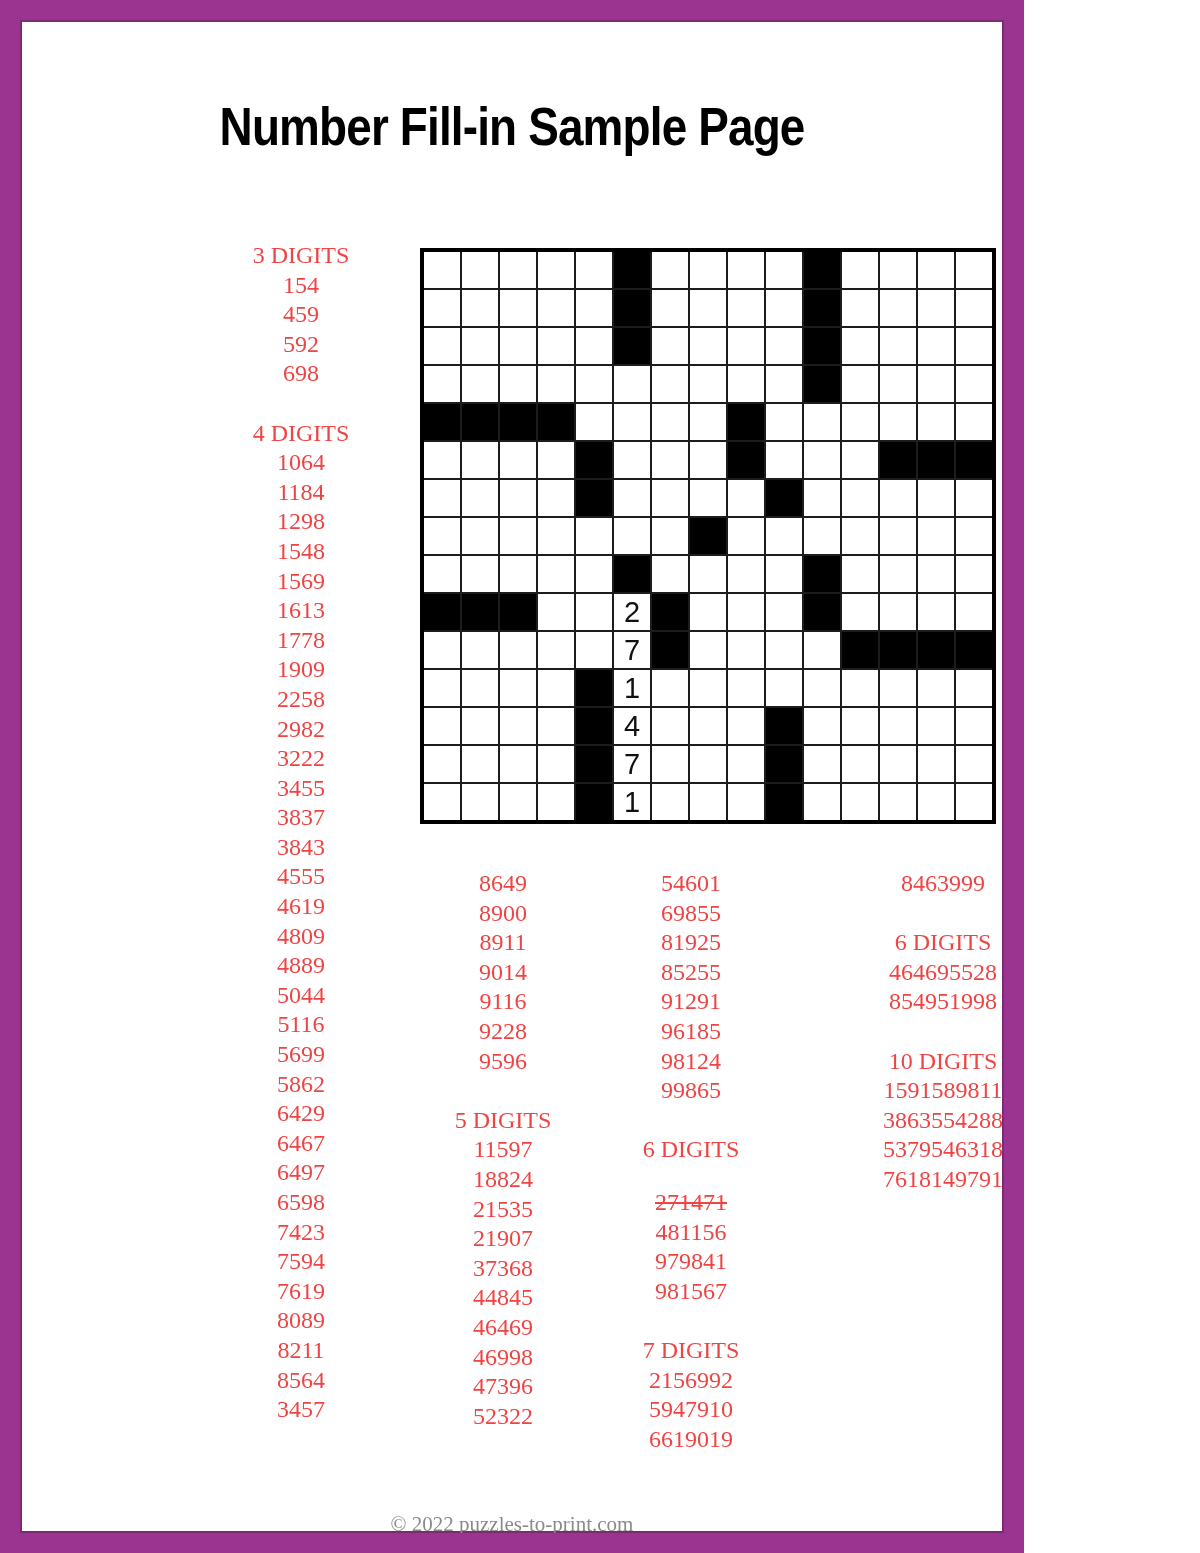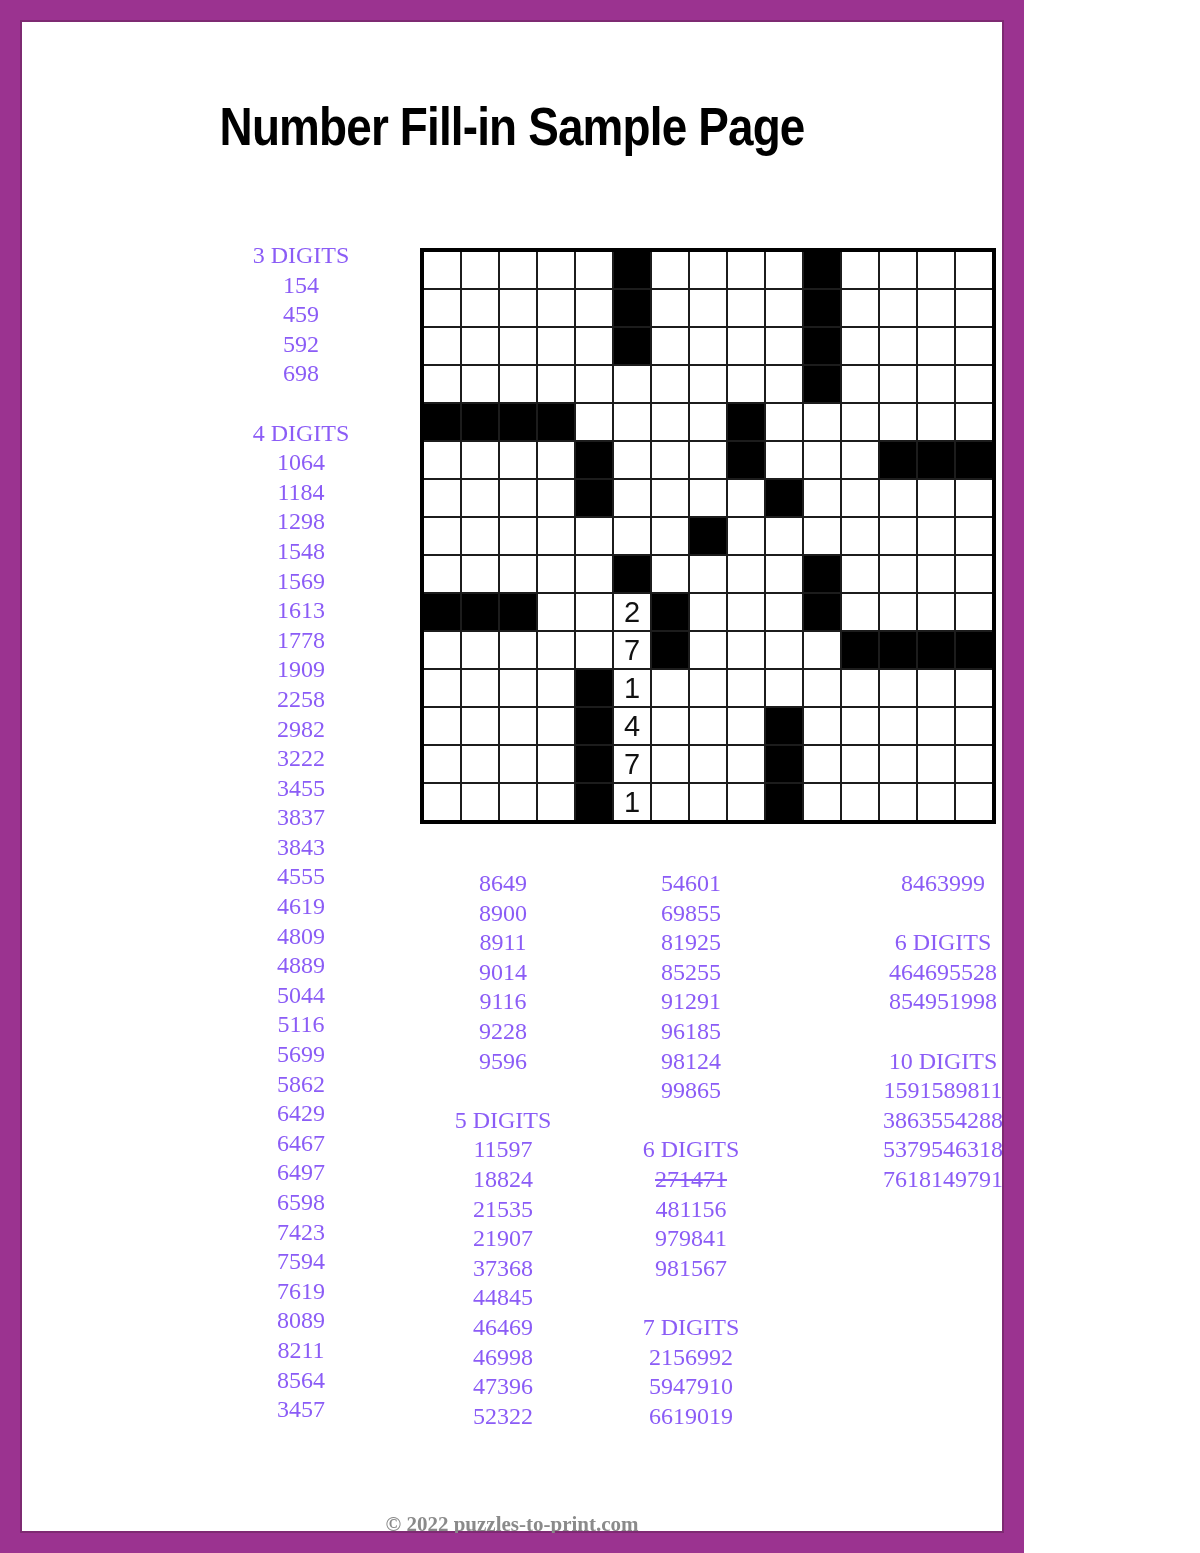--- a/index.html
+++ b/index.html
@@ -37,32 +37,32 @@
     background:#fff;
     display:flex;align-items:center;justify-content:center;
     font-family:"Liberation Sans",sans-serif;
     font-size:29px;color:#111;
   }
   .cell.black{background:#000;}
   .clue-col{
     position:absolute;width:190px;
     text-align:center;
     font-size:24px;line-height:29.6px;
-    color:#8b5cf6;
+    color:#ef4444;
   }
   .clue-col .line{height:29.6px;white-space:nowrap;}
-  .clue-col .line.struck{text-decoration:line-through;}
+  .clue-col .line.struck{text-decoration:line-through;margin-top:23px;}
   #clue-col-1{left:186px;top:221px;}
   #clue-col-2{left:388px;top:849px;}
   #clue-col-3{left:576px;top:849px;}
   #clue-col-4{left:828px;top:849px;}
   .footer{
     position:absolute;top:1492px;left:0;width:100%;
     text-align:center;
-    font-size:21px;color:#8a8a8a;font-weight:bold;
+    font-size:21px;color:#8a8a8a;
   }
 </style>
 </head>
 <body>
 
 <div class="page" style="border-color: rgb(155, 51, 144); box-shadow: rgb(126, 42, 114) 0px 0px 0px 2px inset;">
 
   <div class="title">
     <span class="squeeze">Number Fill-in Sample Page</span>
   </div>

